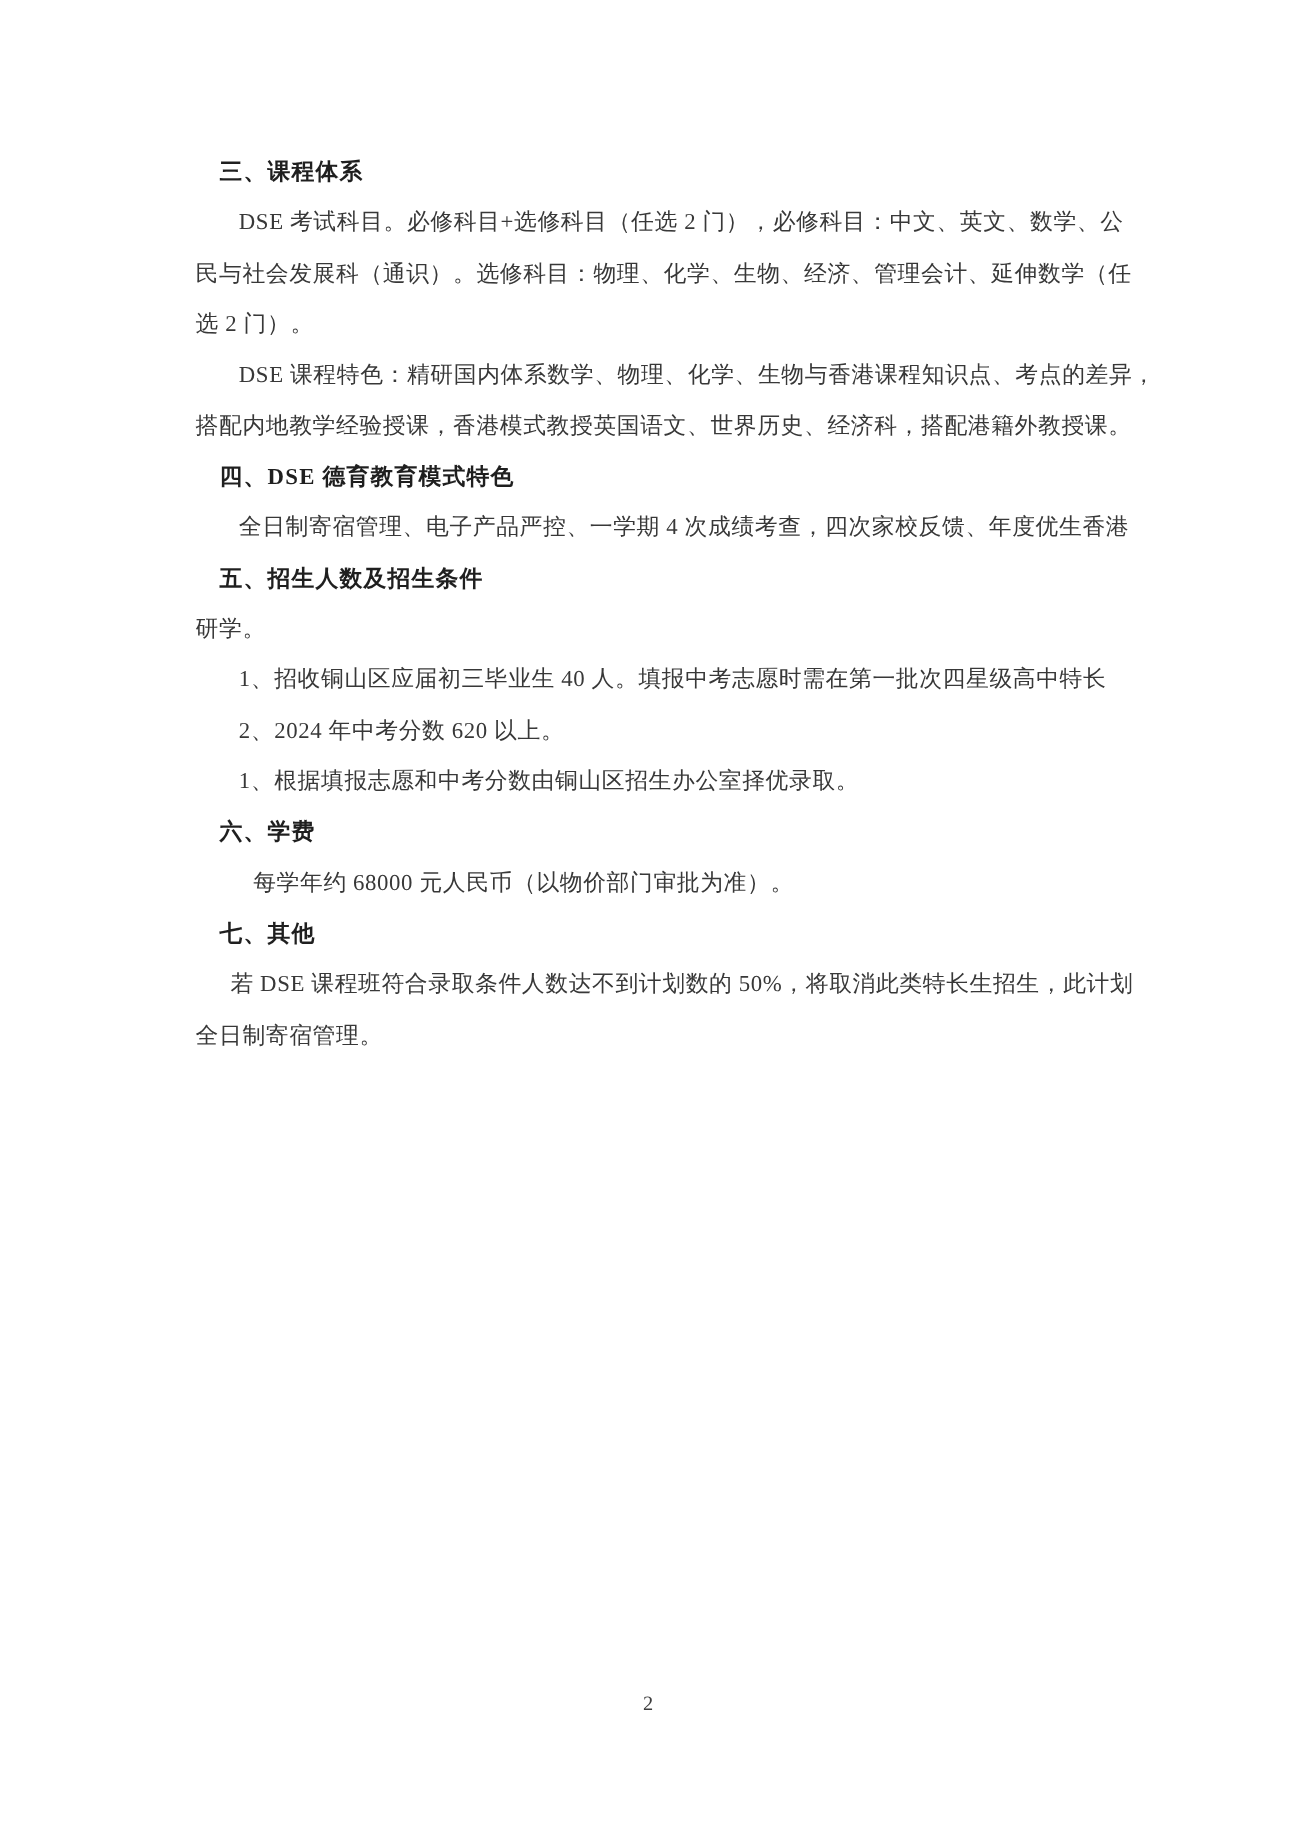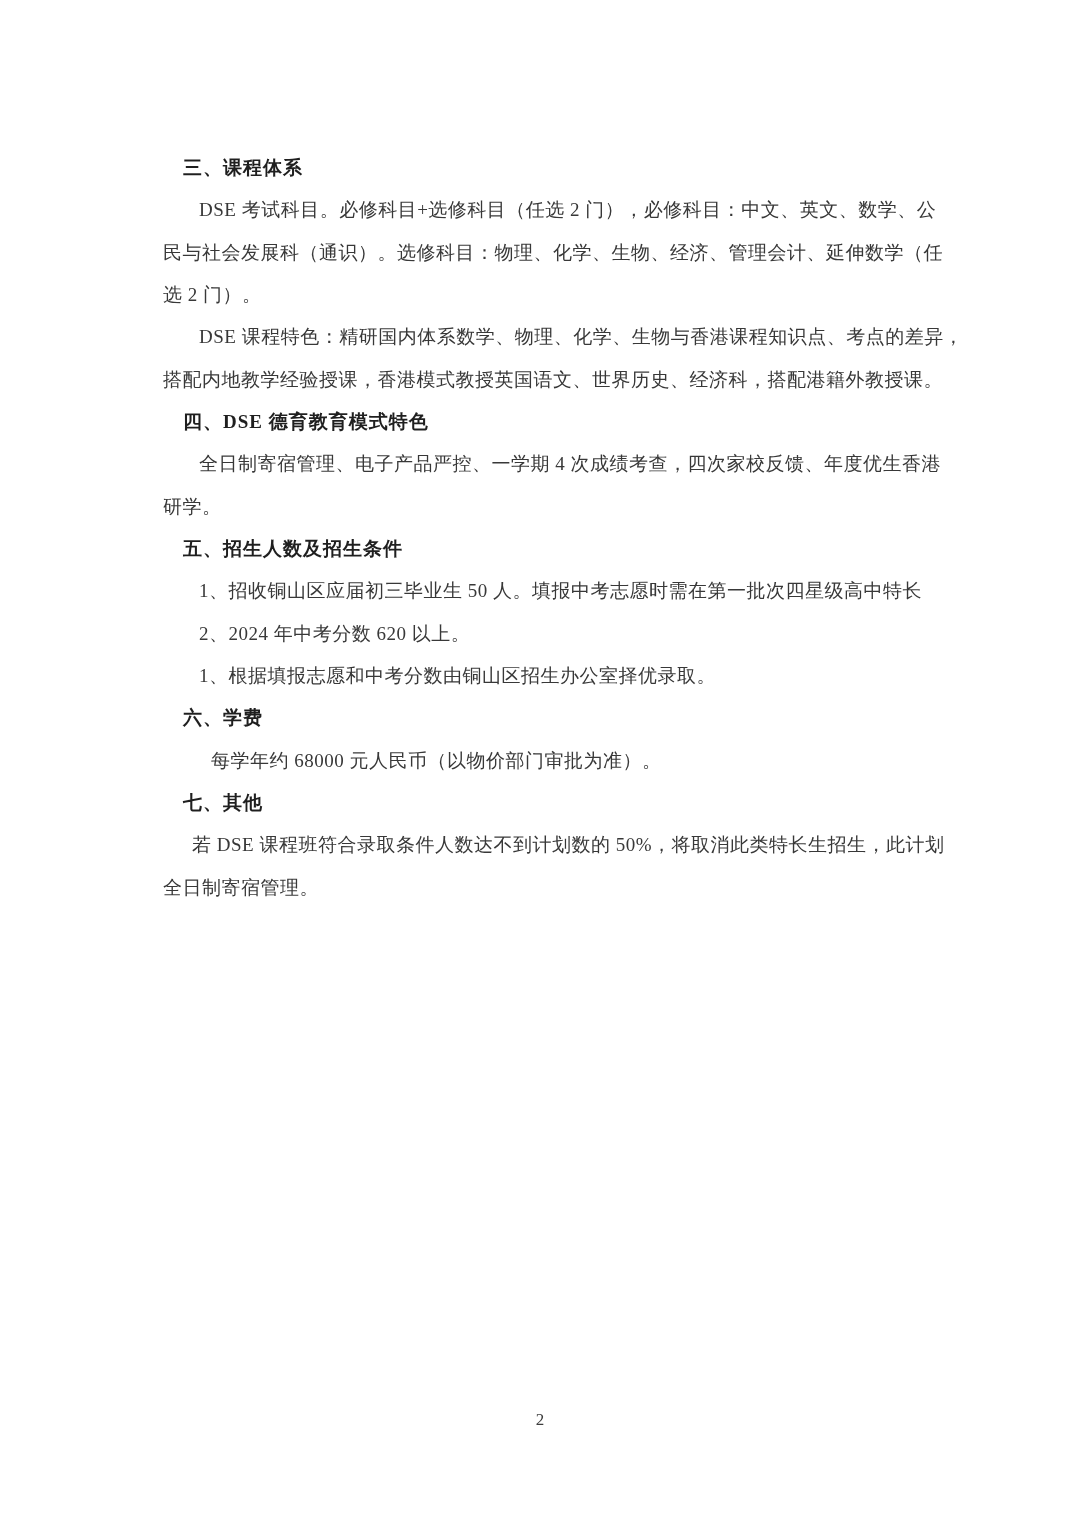--- a/index.html
+++ b/index.html
@@ -12,21 +12,21 @@
     width: 1080px;
     height: 1527px;
     background: #ffffff;
     font-family: "Liberation Serif", "DejaVu Serif", serif;
     color: #383838;
     overflow: hidden;
   }
   .content {
     position: absolute;
     left: 163px;
-    top: 147px;
+    top: 123px;
     width: 752px;
   }
   .line {
     box-sizing: border-box;
     width: 100%;
     height: 42.33px;
     line-height: 42.33px;
     font-size: 19px;
     letter-spacing: 0.5px;
     white-space: nowrap;
@@ -65,24 +65,24 @@
 
     <div class="line heading">三、课程体系</div>
     <div class="line ind-p fill">DSE 考试科目。必修科目+选修科目（任选 2 门），必修科目：中文、英文、数学、公</div>
     <div class="line fill">民与社会发展科（通识）。选修科目：物理、化学、生物、经济、管理会计、延伸数学（任</div>
     <div class="line">选 2 门）。</div>
     <div class="line ind-p fill">DSE 课程特色：精研国内体系数学、物理、化学、生物与香港课程知识点、考点的差异，</div>
     <div class="line fill">搭配内地教学经验授课，香港模式教授英国语文、世界历史、经济科，搭配港籍外教授课。</div>
 
     <div class="line heading">四、DSE 德育教育模式特色</div>
     <div class="line ind-p fill">全日制寄宿管理、电子产品严控、一学期 4 次成绩考查，四次家校反馈、年度优生香港</div>
+    <div class="line heading">五、招生人数及招生条件</div>
+
     <div class="line">研学。</div>
-
-    <div class="line heading">五、招生人数及招生条件</div>
-    <div class="line ind-p fill">1、招收铜山区应届初三毕业生 50 人。填报中考志愿时需在第一批次四星级高中特长</div>
+    <div class="line ind-p fill">1、招收铜山区应届初三毕业生 40 人。填报中考志愿时需在第一批次四星级高中特长</div>
     <div class="line ind-p">2、2024 年中考分数 620 以上。</div>
     <div class="line ind-p">1、根据填报志愿和中考分数由铜山区招生办公室择优录取。</div>
 
     <div class="line heading">六、学费</div>
     <div class="line ind-fee">每学年约 68000 元人民币（以物价部门审批为准）。</div>
 
     <div class="line heading">七、其他</div>
     <div class="line ind-oth fill">若 DSE 课程班符合录取条件人数达不到计划数的 50%，将取消此类特长生招生，此计划</div>
     <div class="line">全日制寄宿管理。</div>
 

